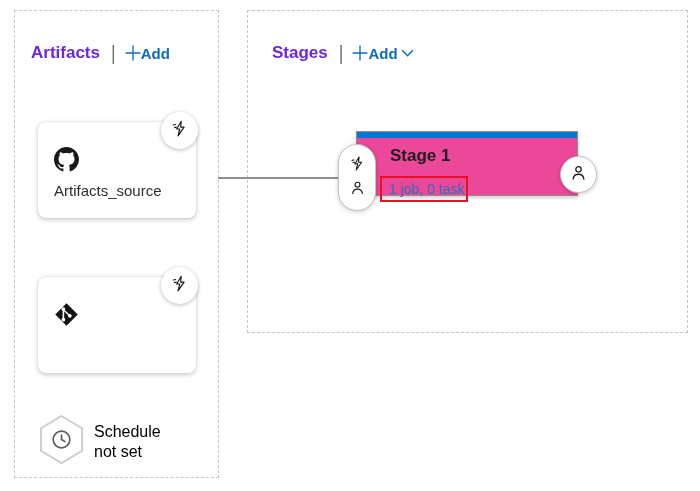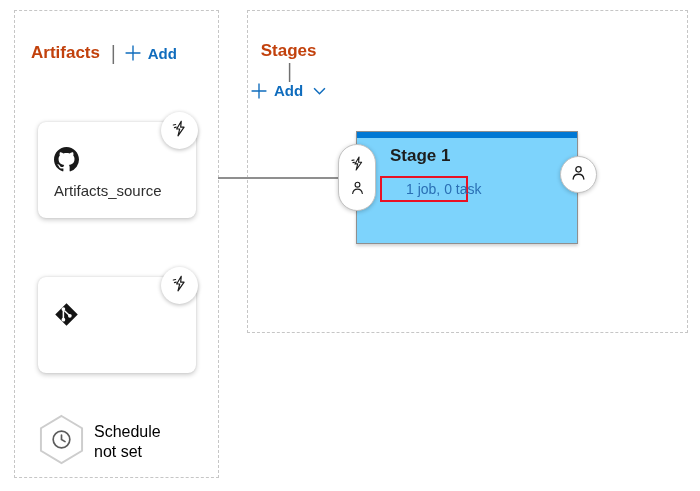--- a/index.html
+++ b/index.html
@@ -4,46 +4,46 @@
 <style>
   * { margin:0; padding:0; box-sizing:border-box; }
   body { font-family:"Liberation Sans", sans-serif; background:#fff; }
   .canvas { position:relative; width:700px; height:491px; background:#fff; overflow:hidden; }
 
   .panel { position:absolute; border:1px dashed #c6c6c6; background:#fff; }
   .panel-artifacts { left:14px; top:10px; width:205px; height:468px; }
   .panel-stages   { left:247px; top:10px; width:441px; height:323px; }
 
   .panel-header { position:absolute; left:16px; top:30px; display:flex; align-items:center; height:24px; white-space:nowrap; }
-  .panel-title { font-size:17px; font-weight:700; color:#c2410c; }
+  .panel-title { font-size:17px; font-weight:700; color:#6d28d9; }
   .hdr-divider { font-size:18px; font-weight:300; color:#707070; margin:0 9px 0 11px; transform:scaleY(1.1); }
-  .add-btn { display:inline-flex; align-items:center; gap:7px; background:none; border:none; cursor:pointer;
+  .add-btn { display:inline-flex; align-items:center; gap:0; background:none; border:none; cursor:pointer;
              color:#0f6cbd; font-family:inherit; font-size:15px; font-weight:600; padding:0; }
   .add-btn svg { display:block; }
 
   .artifact-card { position:absolute; width:158px; height:96px; background:#fff; border-radius:8px;
                    box-shadow:0 1.6px 5px rgba(0,0,0,.20), 0 0 2px rgba(0,0,0,.10); cursor:pointer; }
   .card-icon { position:absolute; left:16px; top:25px; }
   .card-label { position:absolute; left:16px; top:60px; font-size:15px; color:#2e2e2e; }
 
   .trigger-badge { position:absolute; width:37px; height:37px; border-radius:50%; background:#fff;
                    box-shadow:0 1px 4px rgba(0,0,0,.28); display:flex; align-items:center; justify-content:center;
                    cursor:pointer; z-index:3; }
 
   .schedule { position:absolute; left:38px; top:414px; display:flex; align-items:center; cursor:pointer; }
   .schedule-text { margin-left:9px; font-size:16px; color:#000000; line-height:20px; }
 
   .connector { position:absolute; left:218px; top:177px; width:123px; height:1.5px; background:#8f8f8f; z-index:1; }
 
-  .stage-card { position:absolute; left:356px; top:131px; width:222px; height:113px; background:#7dd3fc;
+  .stage-card { position:absolute; left:356px; top:131px; width:222px; height:65px; background:#ec4899;
                 border:1px solid #8f8f8f; box-shadow:0 2px 3px rgba(0,0,0,.18); cursor:pointer; z-index:2; }
   .stage-topbar { position:absolute; left:0; top:0; right:0; height:6px; background:#0078d4; }
   .stage-title { position:absolute; left:33px; top:14px; font-size:17px; font-weight:700; color:#1d1d1d; }
   .job-highlight { position:absolute; left:380px; top:176px; width:88px; height:26px; border:2px solid #e81123;
-                   display:flex; align-items:center; padding-left:24px; z-index:4;text-align:right; }
+                   display:flex; align-items:center; padding-left:7px; z-index:4;text-align:right; }
   .job-link { font-size:14px; color:#2a6fb4; text-decoration:none; cursor:pointer; white-space:nowrap; }
 
   .pre-pill { position:absolute; left:338px; top:144px; width:38px; height:67px; border-radius:19px; background:#fff;
               border:1px solid #c2c2c2; box-shadow:0 1px 4px rgba(0,0,0,.22); display:flex; flex-direction:column;
               align-items:center; justify-content:center; gap:3px; cursor:pointer; z-index:5; }
   .post-circle { position:absolute; left:560px; top:156px; width:37px; height:37px; border-radius:50%; background:#fff;
                  border:1px solid #c2c2c2; box-shadow:0 1px 4px rgba(0,0,0,.22); display:flex; align-items:center;
                  justify-content:center; cursor:pointer; z-index:5; }
 </style>
 </head>
@@ -120,21 +120,21 @@
     </span>
     <div class="schedule-text">
       <div>Schedule</div>
       <div>not set</div>
     </div>
   </div>
 
   <div class="connector"></div>
 
   <section class="panel panel-stages">
-    <div class="panel-header" style="left:3px;flex-direction:column;">
+    <div class="panel-header" style="left:24px;">
       <span class="panel-title">Stages</span>
       <span class="hdr-divider">|</span>
       <button class="add-btn">
         <span>
           <svg viewBox="0 0 14 14" width="16" height="16" fill="none" stroke="#0f6cbd" stroke-width="1.2">
               <path d="M7 .5 V13.5 M.5 7 H13.5"></path>
             </svg>
         </span>
         <span>Add</span>
         <span style="margin-left:3px;">

